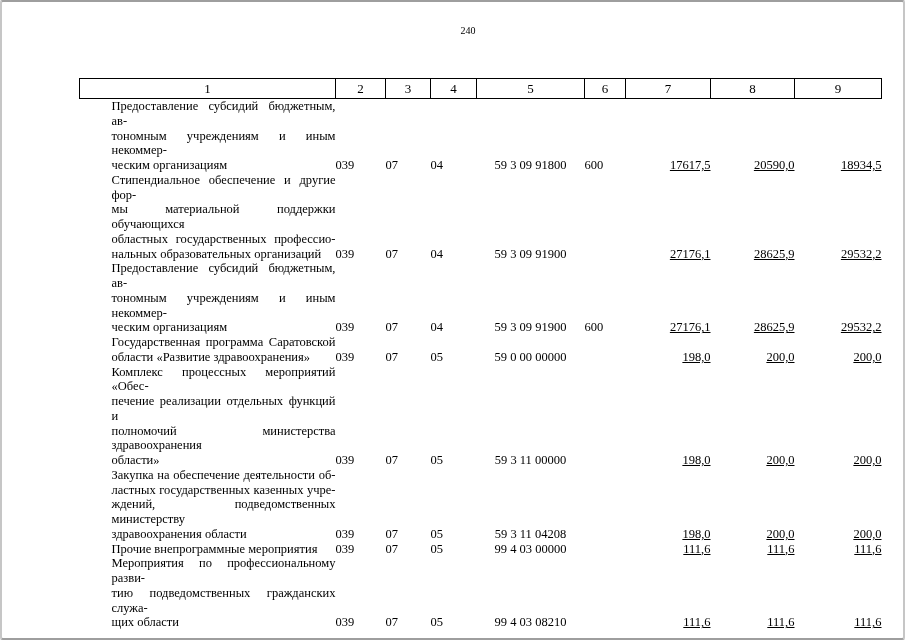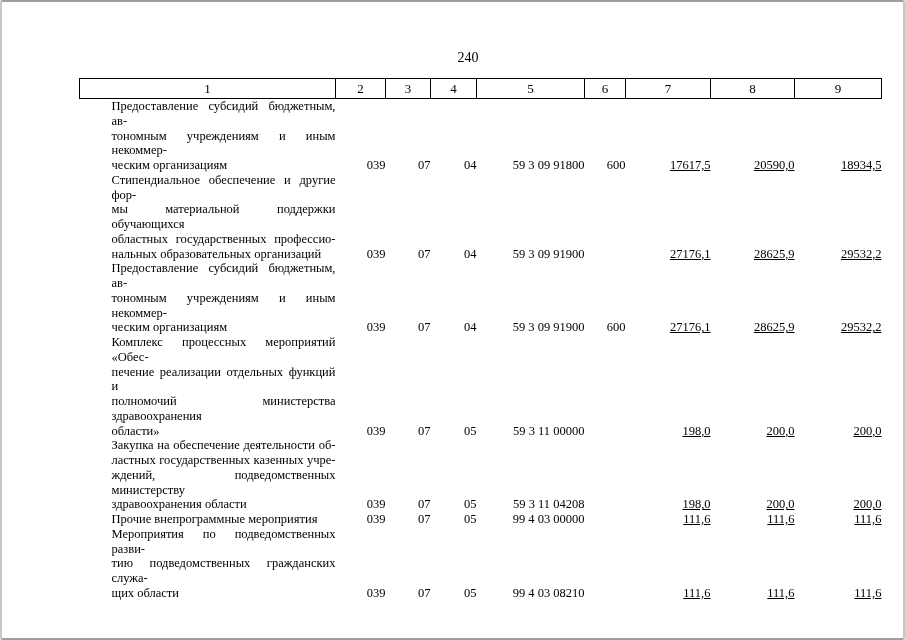--- a/index.html
+++ b/index.html
@@ -20,23 +20,22 @@
     overflow: hidden;
     font-family: "Liberation Serif", "DejaVu Serif", serif;
     color: #000;
   }
   .page-number {
     position: absolute;
     top: 21px;
     left: 61px;
     width: 810px;
     text-align: center;
-    font-size: 14px;
+    font-size: 10px;
     line-height: 15px;
-    margin-top: 27px;
   }
   table.budget {
     position: absolute;
     left: 77px;
     top: 76px;
     width: 802px;
     border-collapse: collapse;
     table-layout: fixed;
   }
   table.budget th {
@@ -59,22 +58,22 @@
     padding-left: 3px;
   }
   td.desc .line {
     text-align: justify;
     margin-left: 32px;
   }
   td.desc .line.just {
     text-align-last: justify;
     -moz-text-align-last: justify;
   }
-  td.c2, td.c3, td.c4, td.c6 { text-align: right; }
-  td.c5 { text-align: right; white-space: nowrap; }
+  td.c2, td.c3, td.c4, td.c6 { text-align: left; }
+  td.c5 { text-align: center; white-space: nowrap; }
   td.c7, td.c8, td.c9 { text-align: right; padding-right: 6px; white-space: nowrap; text-decoration: underline; }
 </style>
 </head>
 <body>
 
 <div class="page">
   <div class="page-number">240</div>
 
   <table class="budget">
     <colgroup>
@@ -143,20 +142,34 @@
           <td class="c3">07</td>
           <td class="c4">04</td>
           <td class="c5">59 3 09 91900</td>
           <td class="c6">600</td>
           <td class="c7">27176,1</td>
           <td class="c8">28625,9</td>
           <td class="c9">29532,2</td>
         </tr>
         <tr>
           <td class="desc">
+            <div class="line just">Государственная программа Саратовской</div>
+            <div class="line">области «Развитие здравоохранения»</div>
+          </td>
+          <td class="c2">039</td>
+          <td class="c3">07</td>
+          <td class="c4">05</td>
+          <td class="c5">59 0 00 00000</td>
+          <td class="c6"></td>
+          <td class="c7">198,0</td>
+          <td class="c8">200,0</td>
+          <td class="c9">200,0</td>
+        </tr>
+        <tr>
+          <td class="desc">
             <div class="line just">Комплекс процессных мероприятий «Обес-</div>
             <div class="line just">печение реализации отдельных функций и</div>
             <div class="line just">полномочий министерства здравоохранения</div>
             <div class="line">области»</div>
           </td>
           <td class="c2">039</td>
           <td class="c3">07</td>
           <td class="c4">05</td>
           <td class="c5">59 3 11 00000</td>
           <td class="c6"></td>
@@ -188,21 +201,21 @@
           <td class="c3">07</td>
           <td class="c4">05</td>
           <td class="c5">99 4 03 00000</td>
           <td class="c6"></td>
           <td class="c7">111,6</td>
           <td class="c8">111,6</td>
           <td class="c9">111,6</td>
         </tr>
         <tr>
           <td class="desc">
-            <div class="line just">Мероприятия по подведомственных разви-</div>
+            <div class="line just">Мероприятия по профессиональному разви-</div>
             <div class="line just">тию подведомственных гражданских служа-</div>
             <div class="line">щих области</div>
           </td>
           <td class="c2">039</td>
           <td class="c3">07</td>
           <td class="c4">05</td>
           <td class="c5">99 4 03 08210</td>
           <td class="c6"></td>
           <td class="c7">111,6</td>
           <td class="c8">111,6</td>

